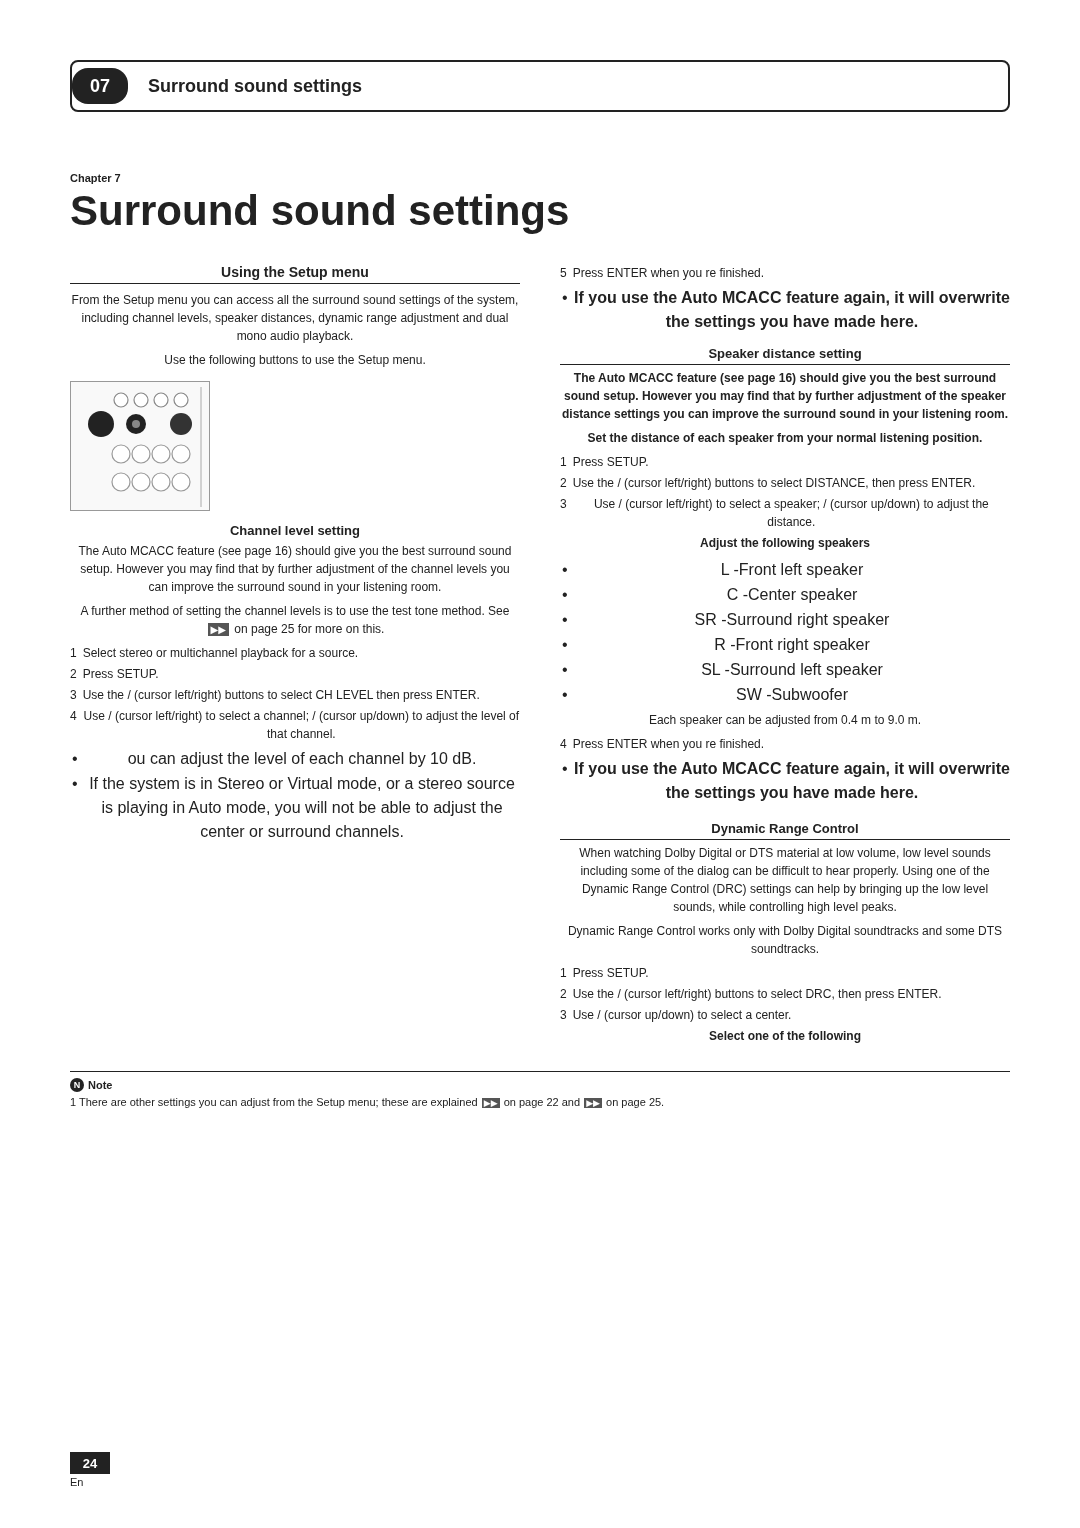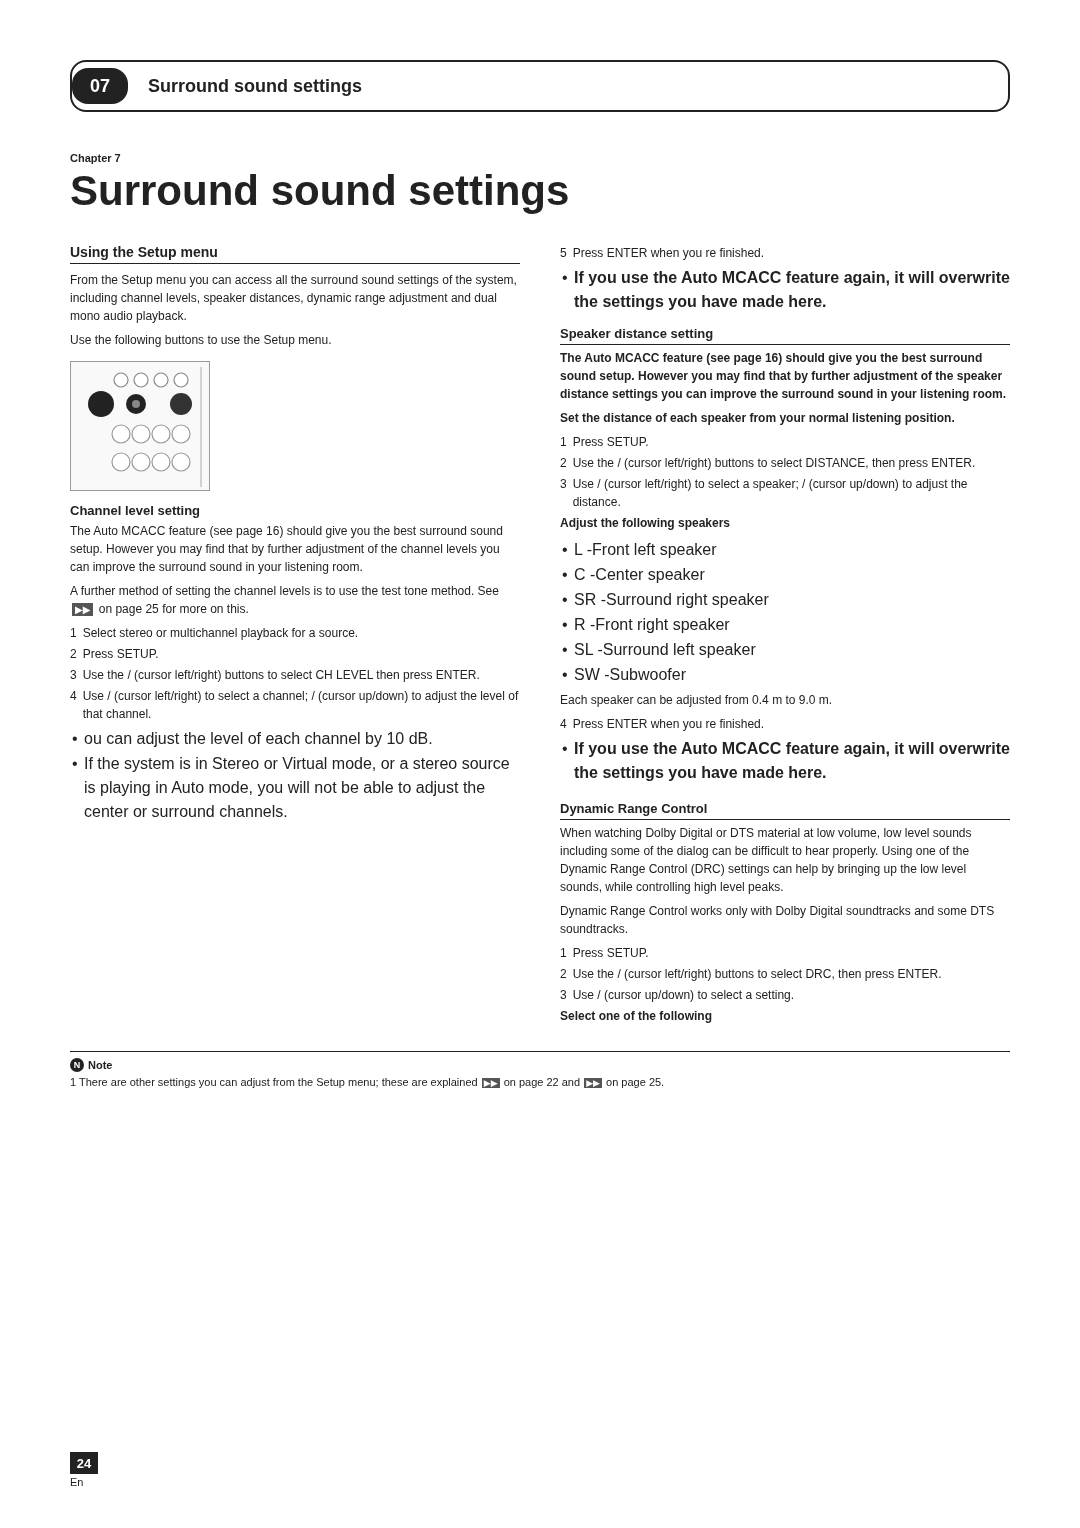--- a/index.html
+++ b/index.html
@@ -17,23 +17,23 @@
       background: #fff;
       padding: 60px 70px 60px 70px;
       position: relative;
     }
 
     
     .header-bar {
       display: flex;
       align-items: center;
       border: 2px solid #222;
-      border-radius: 16px;
+      border-radius: 8px;
       padding: 6px 20px 6px 0;
-      margin-bottom: 40px;
+      margin-bottom: 60px;
     }
     .chapter-badge {
       background: #222;
       color: #fff;
       font-size: 18px;
       font-weight: bold;
       width: 56px;
       height: 36px;
       display: flex;
       align-items: center;
@@ -60,20 +60,21 @@
       font-weight: bold;
       color: #222;
       margin-bottom: 30px;
       line-height: 1.1;
     }
 
     
     .two-col {
       display: flex;
       gap: 40px;
+      text-align: center;
     }
     .col-left {
       flex: 1;
     }
     .col-right {
       flex: 1;
     }
 
     
     .section-heading {
@@ -181,21 +182,21 @@
       left: 70px;
       display: flex;
       flex-direction: column;
       align-items: flex-start;
     }
     .page-num-badge {
       background: #222;
       color: #fff;
       font-size: 13px;
       font-weight: bold;
-      width: 28px;
+      width: 40px;
       height: 22px;
       display: flex;
       align-items: center;
       justify-content: center;
     }
     .page-num-en {
       font-size: 11px;
       color: #222;
       margin-top: 2px;
     }
@@ -343,21 +344,21 @@
       <div class="step">
         <span class="step-num">1</span>
         <span>Press SETUP.</span>
       </div>
       <div class="step">
         <span class="step-num">2</span>
         <span>Use the /      (cursor left/right) buttons to select DRC, then press ENTER.</span>
       </div>
       <div class="step">
         <span class="step-num">3</span>
-        <span>Use /      (cursor up/down) to select a setting.</span>
+        <span>Use /      (cursor up/down) to select a center.</span>
       </div>
 
       <p class="body-text bold-text">Select one of the following</p>
     </div>
   </div>
 
   <div class="note-box">
     <div class="note-heading">
       <span class="note-circle">N</span>
       <span>Note</span>

